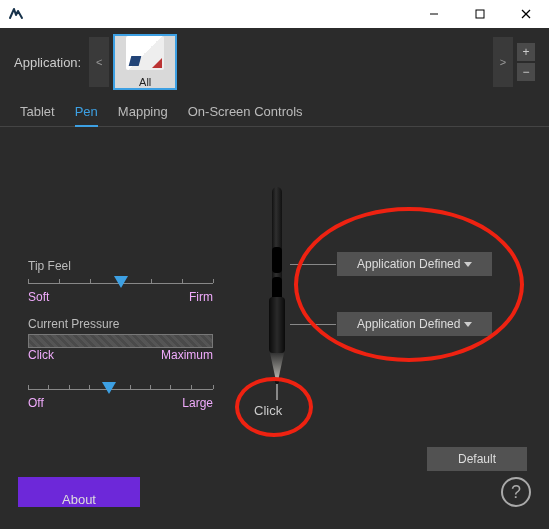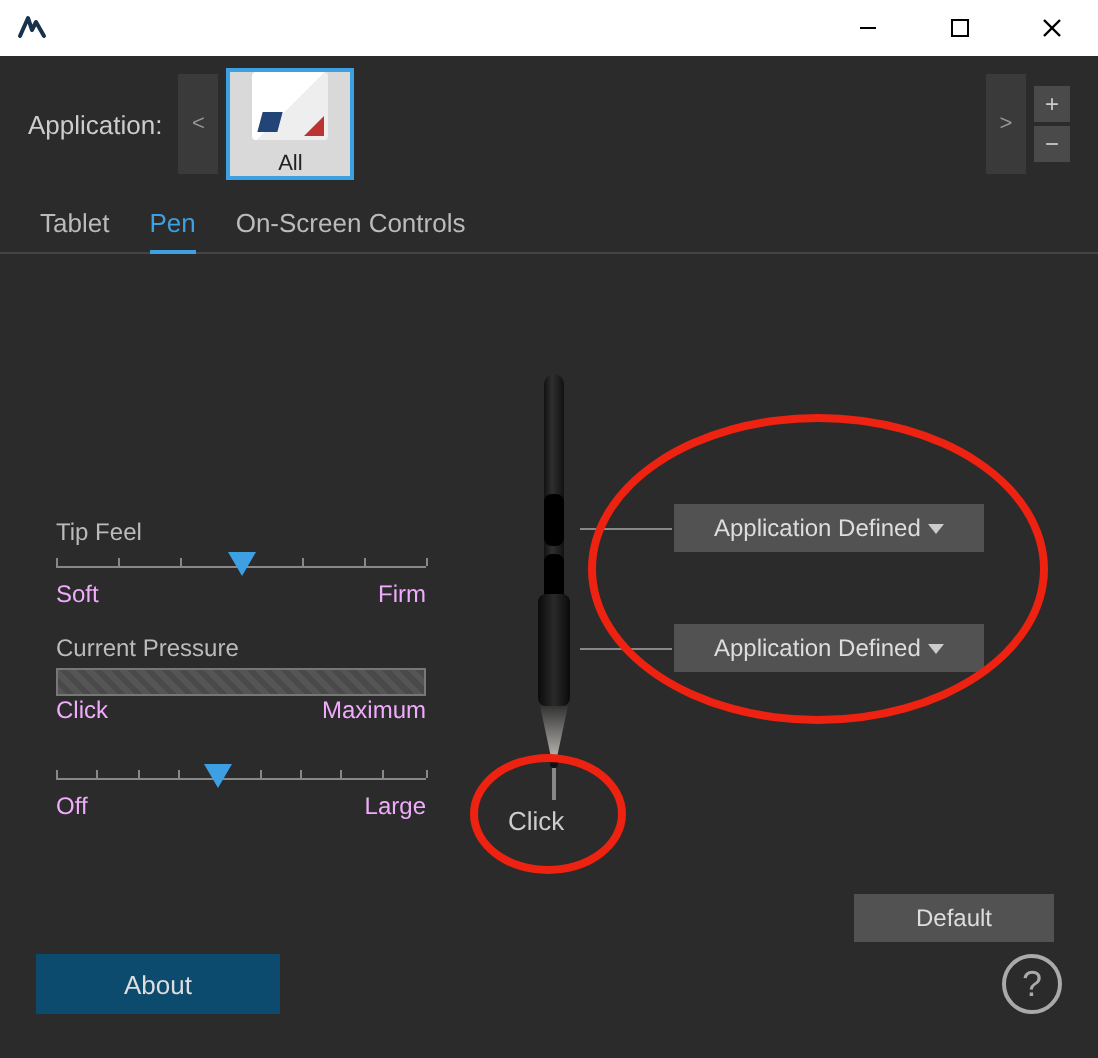--- a/index.html
+++ b/index.html
@@ -243,22 +243,22 @@
     color:#ddd; font-size:12px;
   }
   .footer {
     display:flex;
     align-items:center;
     padding: 10px 18px;
     gap: 14px;
   }
   .footer .btn {
     width:122px; height:30px;
-    background:#0c4a6e;
-    display:flex;align-items:center;justify-content:center;
+    background:#6d28d9;
+    display:flex;align-items:flex-end;justify-content:center;
     color:#ddd; font-size:13px;
   }
   .help {
     margin-left:auto;
     width:30px;height:30px;
     border:2px solid #aaa;
     border-radius:50%;
     display:flex;align-items:center;justify-content:center;
     color:#aaa; font-size:18px;
   }
@@ -309,20 +309,21 @@
   <div class="app-nav">&gt;</div>
   <div class="plusminus">
     <div class="pm-btn">+</div>
     <div class="pm-btn">−</div>
   </div>
 </div>
 
 <div class="tabs">
   <div class="tab">Tablet</div>
   <div class="tab active">Pen</div>
+  <div class="tab">Mapping</div>
   <div class="tab">On-Screen Controls</div>
 </div>
 
 <div class="content">
 
   <div class="tipfeel-block">
     <div class="section-label">Tip Feel</div>
     <div class="slider-track" style="margin-top:3px">
       <div class="line"></div>
       <div class="tick" style="left:0%"></div>

